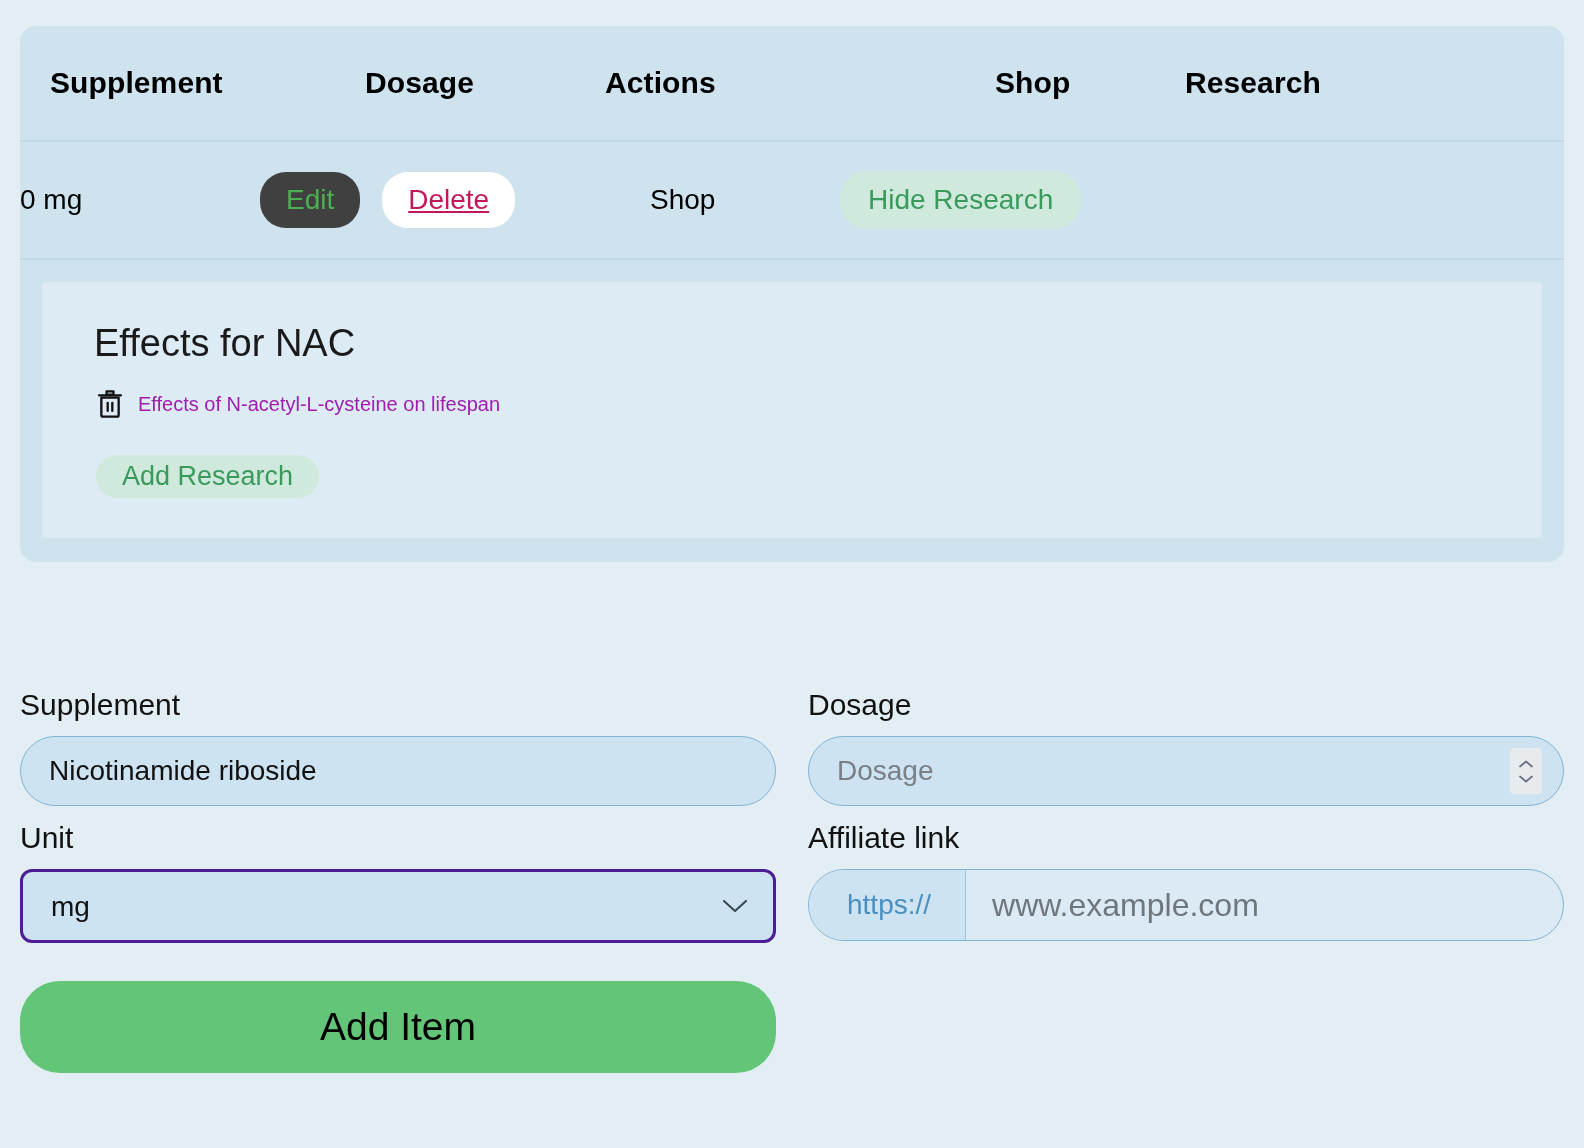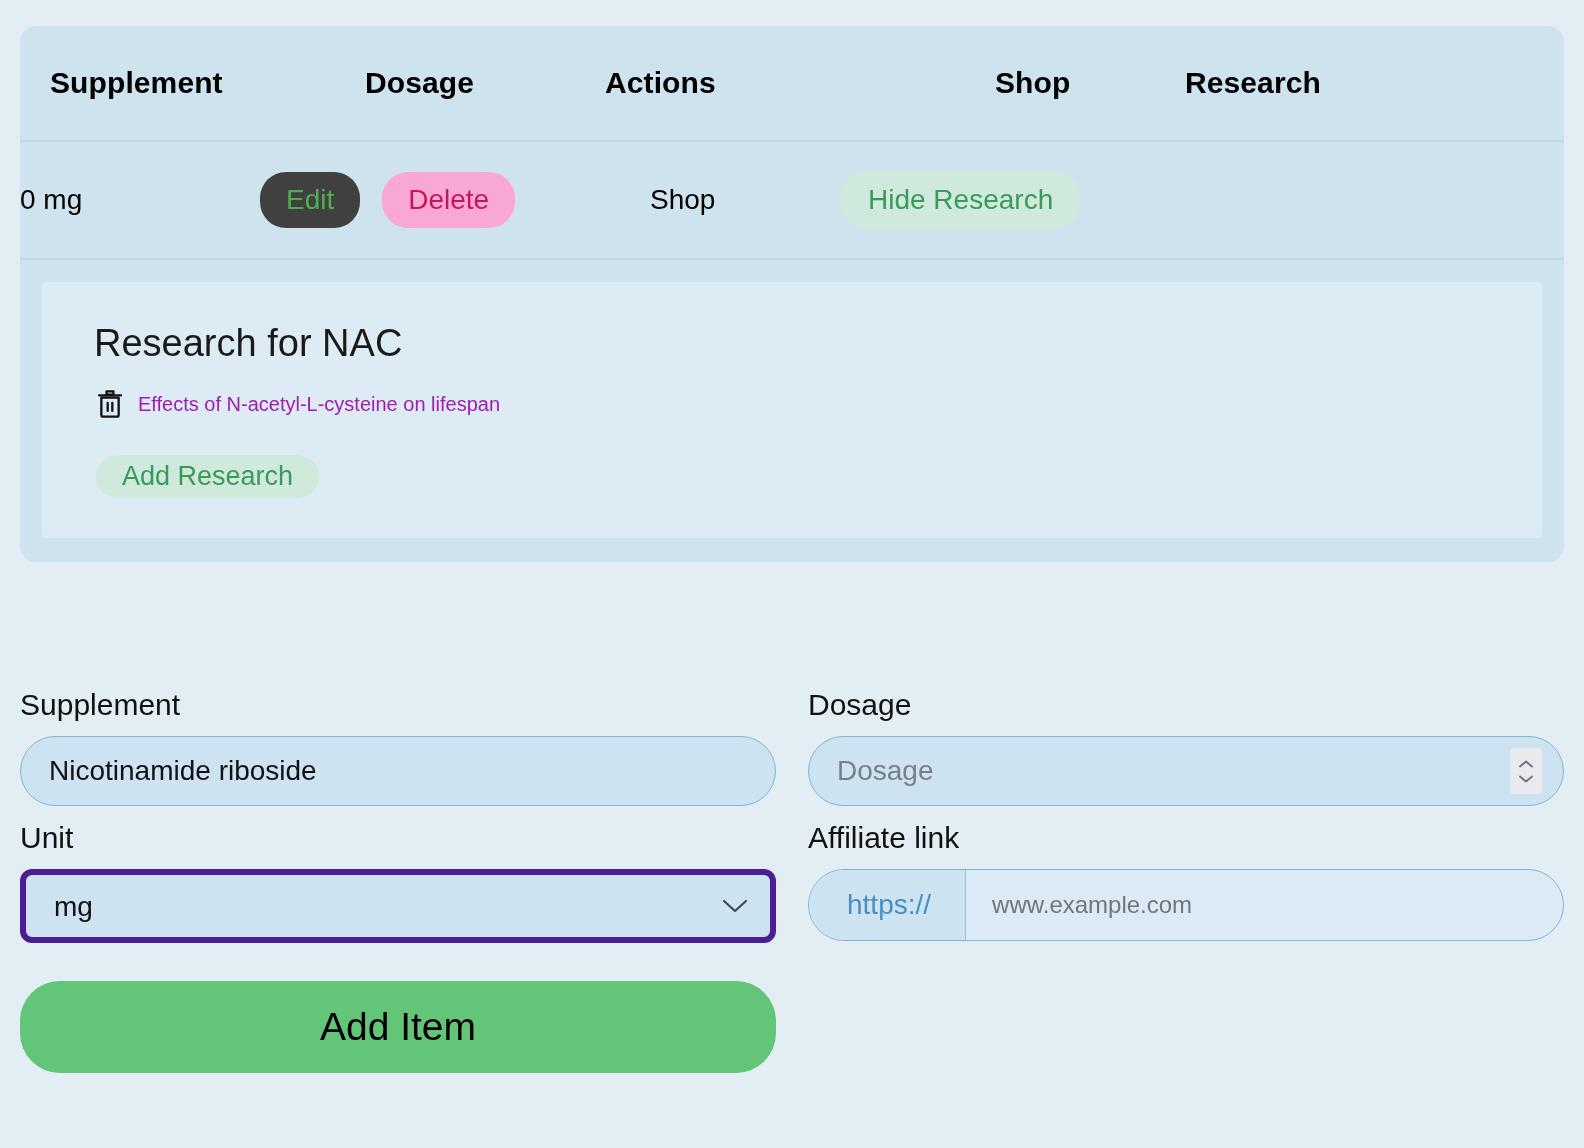--- a/index.html
+++ b/index.html
@@ -85,29 +85,30 @@
     color: #4caf50;
     font-size: 28px;
     border: none;
     border-radius: 26px;
     padding: 9px 26px;
     font-family: inherit;
     cursor: pointer;
     line-height: 1.35;
   }
   .btn-delete {
-    background: #f9a8d4;
+    background: #ffffff;
     color: #c2185b;
     font-size: 28px;
     border: none;
     border-radius: 26px;
     padding: 9px 26px;
     font-family: inherit;
     cursor: pointer;
     line-height: 1.35;
+    text-decoration: underline;
   }
   .btn-hide-research {
     background: #cfe9dd;
     color: #3a9a5c;
     font-size: 28px;
     border: none;
     border-radius: 28px;
     padding: 10px 28px;
     font-family: inherit;
     cursor: pointer;
@@ -221,21 +222,21 @@
     cursor: pointer;
   }
   .spinner svg { display: block; }
 
   .select-wrap { position: relative; }
   .select-pill {
     width: 100%;
     box-sizing: border-box;
     height: 74px;
     background: #cde3f1;
-    border: 6px solid #4c1d95;
+    border: 3px solid #4c1d95;
     border-radius: 12px;
     font-size: 28px;
     color: #111;
     font-family: inherit;
     padding: 8px 28px;
     outline: none;
     appearance: none;
     -webkit-appearance: none;
     cursor: pointer;
   }
@@ -265,21 +266,21 @@
     color: #4a8fc0;
     font-size: 28px;
     padding: 0 34px 0 38px;
     border-right: 1px solid #9cc4dd;
     line-height: 1.3;
   }
   .group-input {
     flex: 1;
     border: none;
     background: transparent;
-    font-size: 24px;
+    font-size: 32px;
     color: #0f766e;
     font-family: inherit;
     padding: 0 26px;
     outline: none;
   }
   .group-input::placeholder { color: #6f767d; opacity: 1; }
 
   .btn-add-item {
     width: 756px;
     height: 92px;
@@ -317,21 +318,21 @@
         </div>
       </div>
       <div class="col-shop cell-shop">Shop</div>
       <div class="col-research">
         <button class="btn-hide-research">Hide Research</button>
       </div>
     </div>
 
     <div class="research-row">
       <div class="research-panel">
-        <div class="research-title">Research for NAC</div>
+        <div class="research-title">Effects for NAC</div>
 
         <div class="research-item">
           <span class="trash-wrap">
             <svg class="trash-icon" viewBox="0 0 24 26" fill="none" stroke="#111111" stroke-width="2" stroke-linecap="round" stroke-linejoin="round">
               <path d="M9 2h6v3H9z"></path>
               <path d="M2.5 5.5h19"></path>
               <path d="M4.5 7.5h15v15a1.5 1.5 0 0 1-1.5 1.5H6a1.5 1.5 0 0 1-1.5-1.5z"></path>
               <path d="M10 12v7"></path>
               <path d="M14 12v7"></path>
             </svg>

